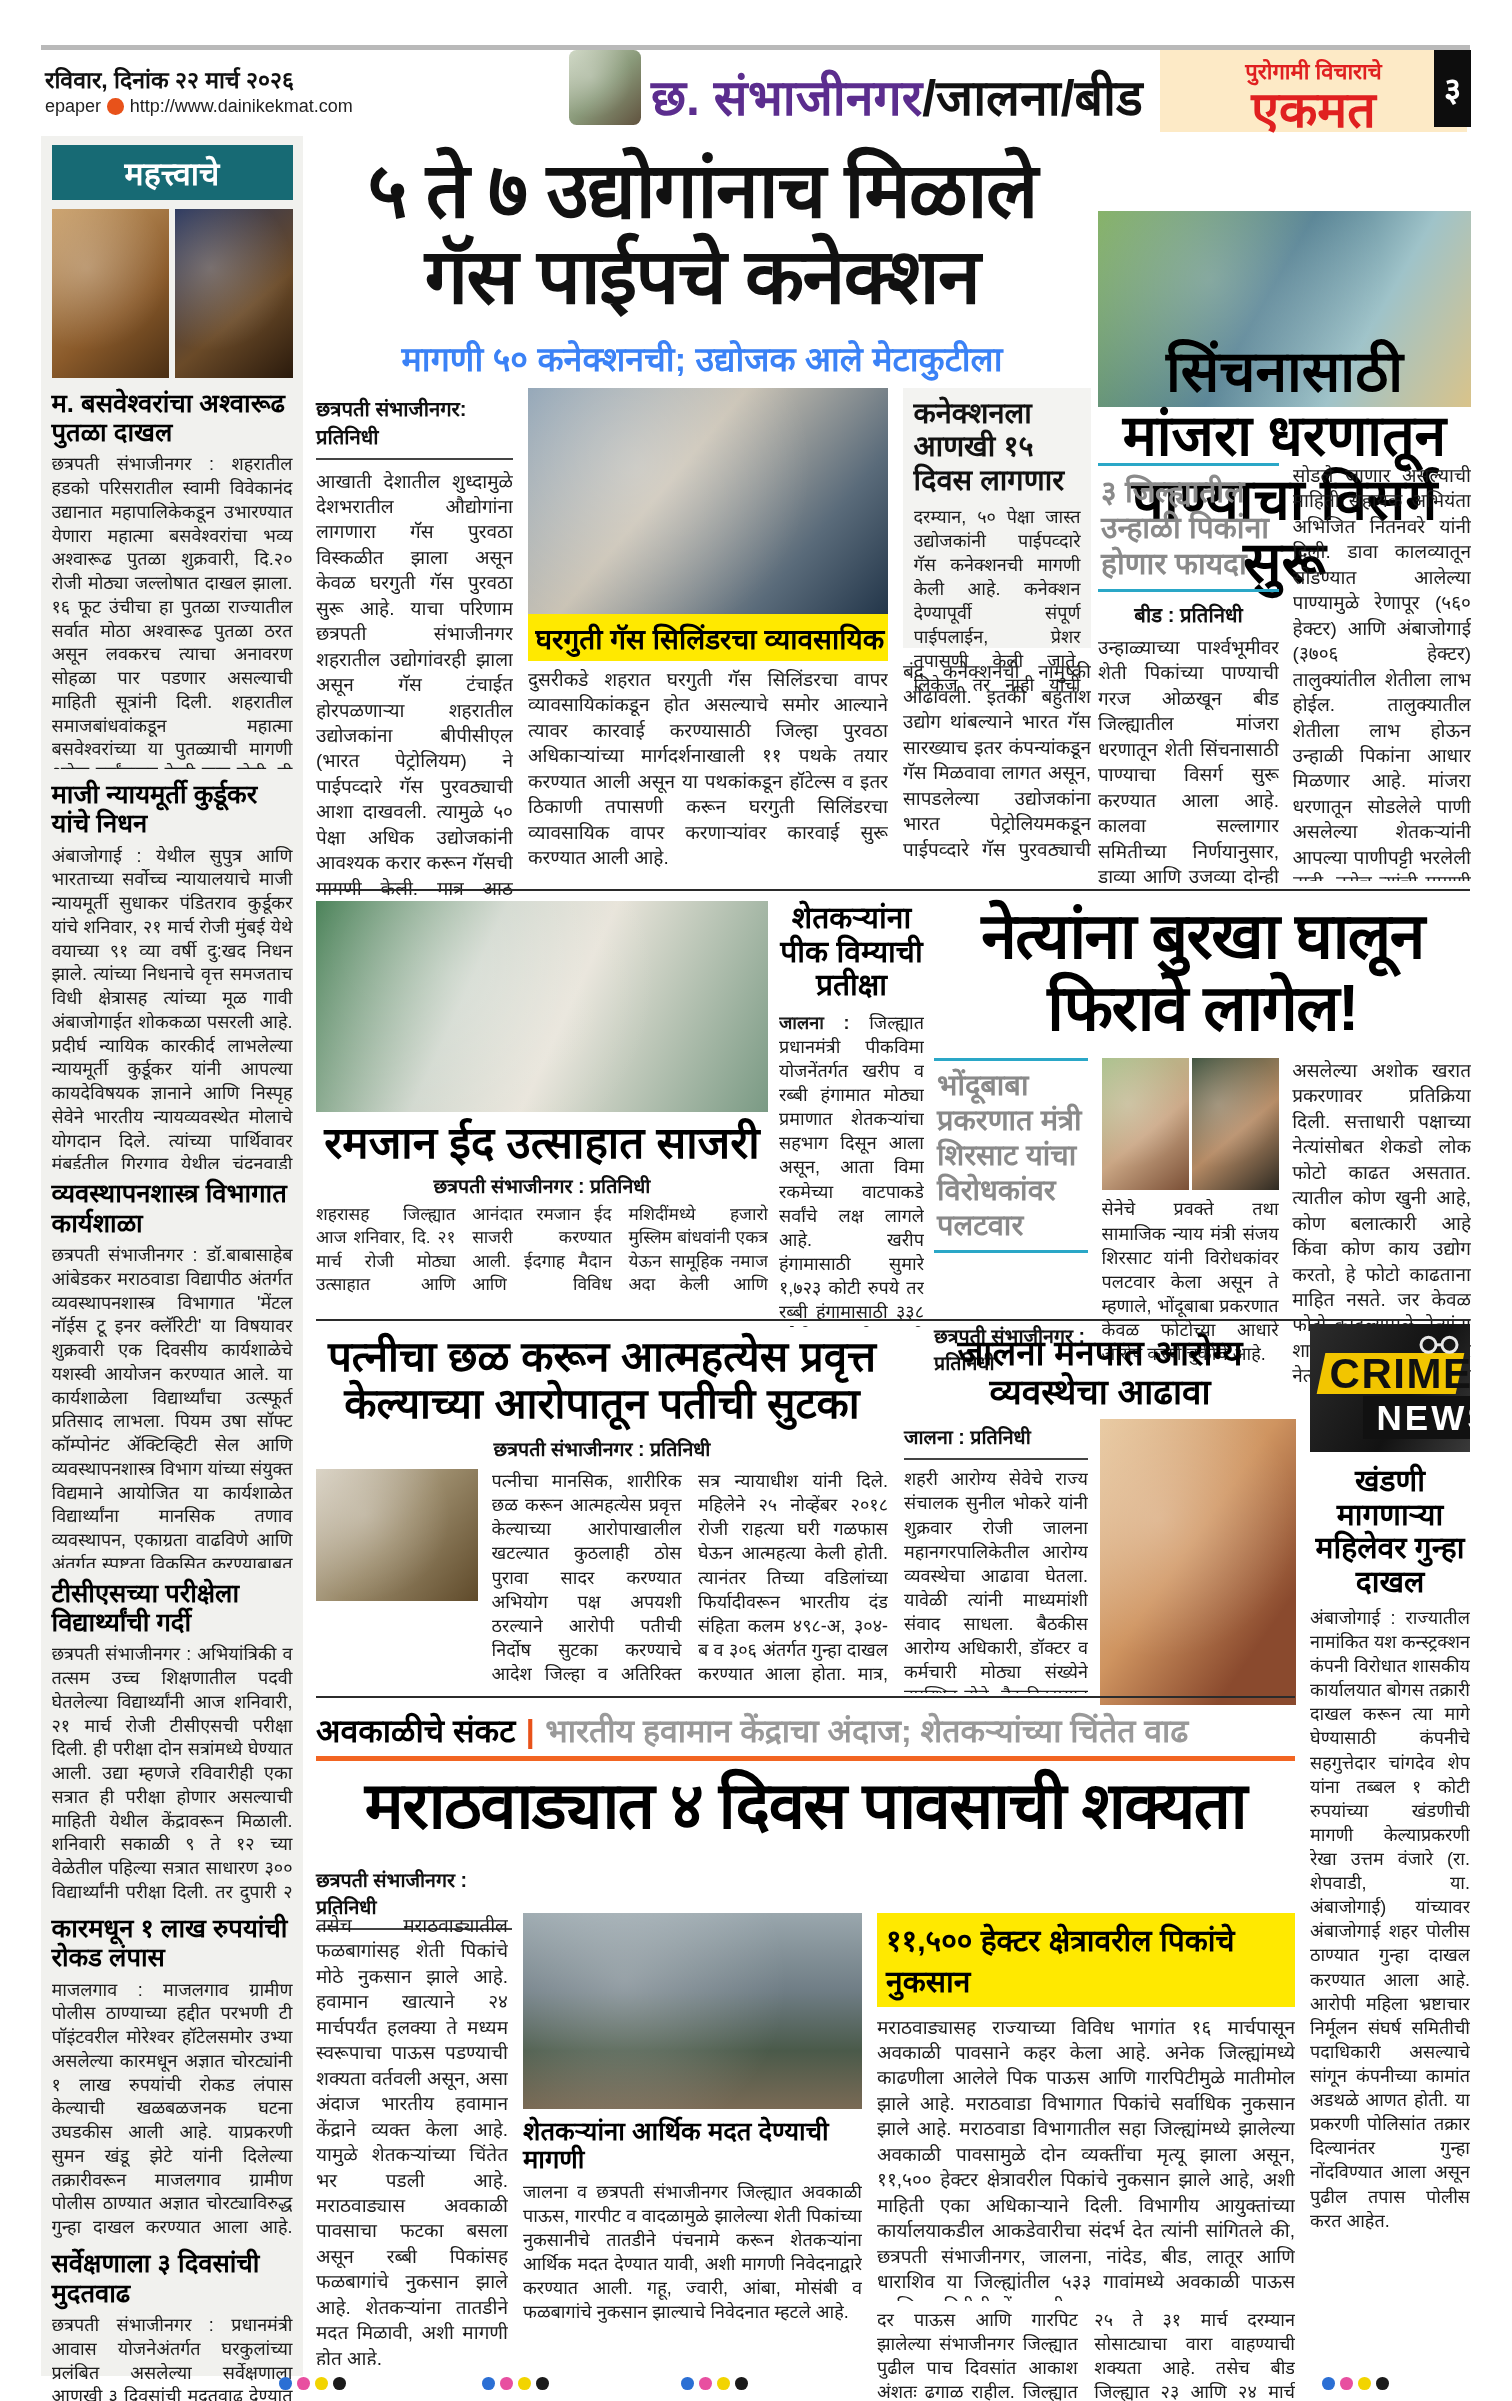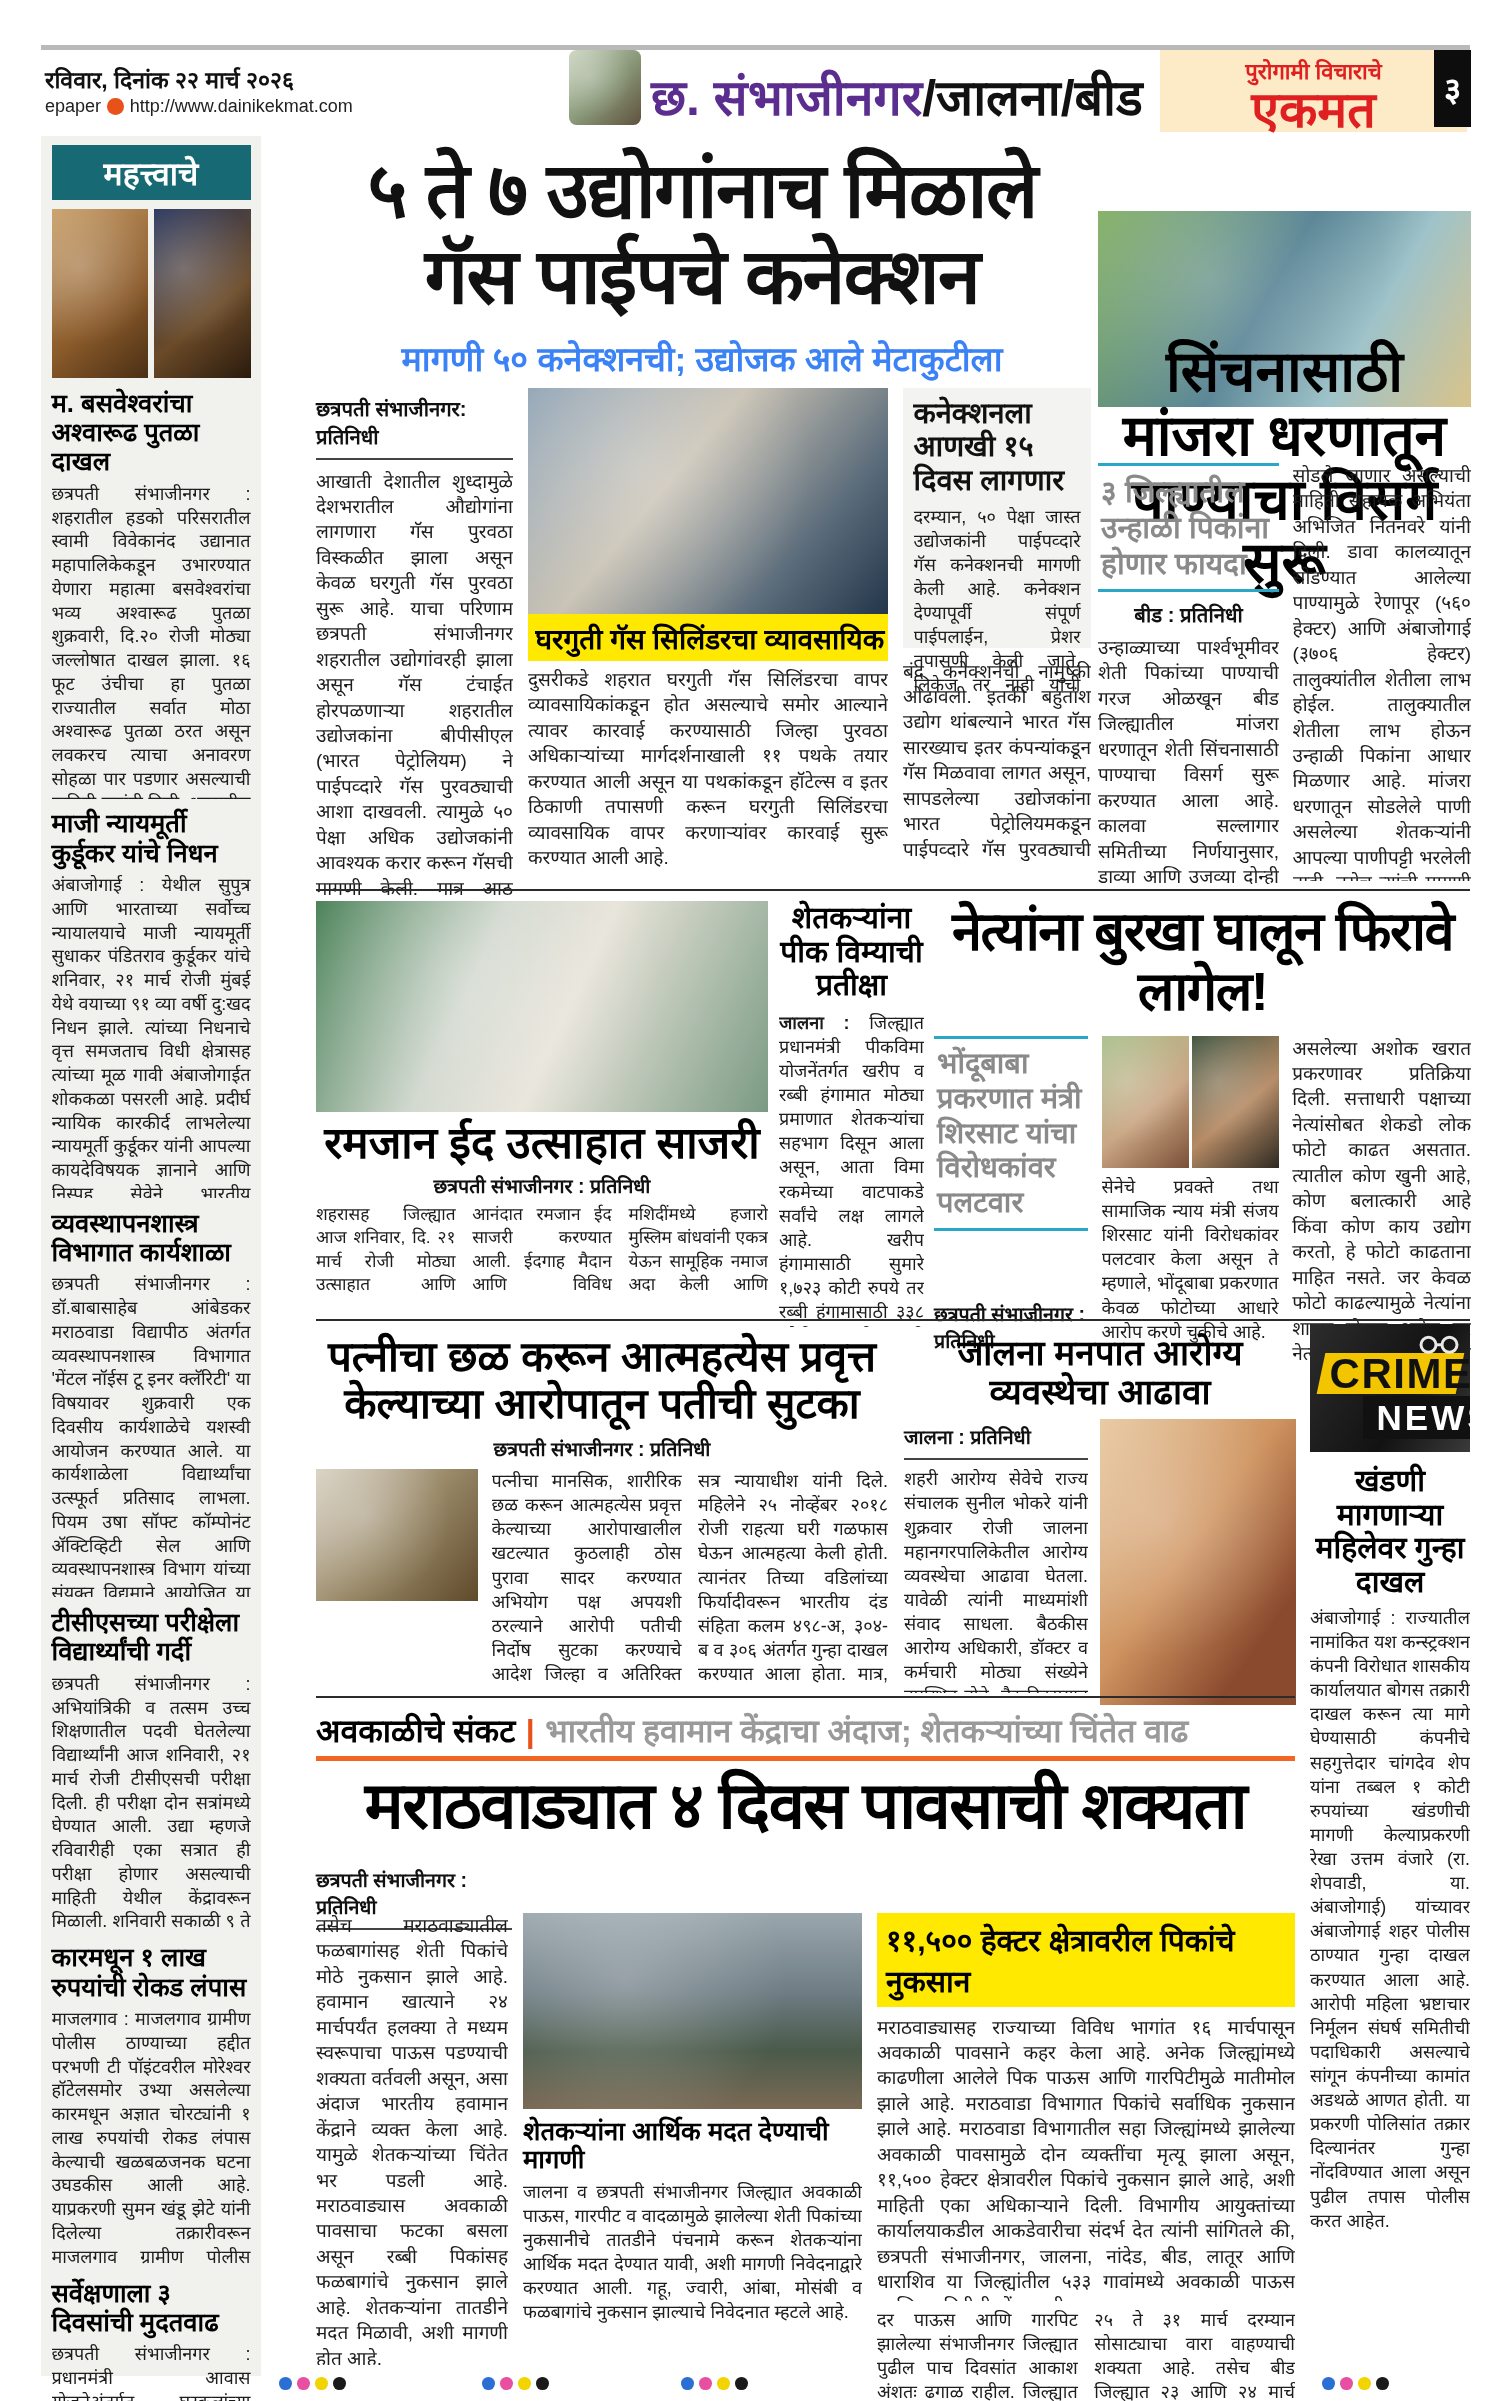--- a/index.html
+++ b/index.html
@@ -76,21 +76,21 @@
   <div class="abs photo" style="left:569px;top:50px;width:72px;height:75px;border-radius:7.5px;background:linear-gradient(135deg,#cdd6c2,#8a9a7a 50%,#60523e);"></div>
   <div class="abs region-title" style="left:651px;top:62px;">
     <span class="purple">छ. संभाजीनगर</span><span>/जालना/बीड</span>
   </div>
   <div class="abs masthead" style="left:1160px;top:50px;width:307px;height:77px;">
     <div class="tagline">पुरोगामी विचाराचे</div>
     <div class="brand">एकमत</div>
   </div>
   <div class="abs pagenum" style="left:1434px;top:50px;width:37px;height:77px;">३</div>
 
-  <div class="abs sidebar" style="left:41px;top:136px;width:220px;height:2240px;">
+  <div class="abs sidebar" style="left:41px;top:136px;width:262px;height:2240px;">
     <div class="sb-section">महत्त्वाचे</div>
     <div class="sb-photos">
       <div class="photo" style="background:linear-gradient(140deg,#caa06a,#8a5a2a 60%,#4a2f14);"></div>
       <div class="photo" style="background:linear-gradient(140deg,#27345c,#6a4a28 60%,#2a1a0c);"></div>
     </div>
     <div class="sb-title">म. बसवेश्वरांचा अश्वारूढ पुतळा दाखल</div>
     <div class="sb-body" style="height:316px;">छत्रपती संभाजीनगर : शहरातील हडको परिसरातील स्वामी विवेकानंद उद्यानात महापालिकेकडून उभारण्यात येणारा महात्मा बसवेश्वरांचा भव्य अश्वारूढ पुतळा शुक्रवारी, दि.२० रोजी मोठ्या जल्लोषात दाखल झाला. १६ फूट उंचीचा हा पुतळा राज्यातील सर्वात मोठा अश्वारूढ पुतळा ठरत असून लवकरच त्याचा अनावरण सोहळा पार पडणार असल्याची माहिती सूत्रांनी दिली. शहरातील समाजबांधवांकडून महात्मा बसवेश्वरांच्या या पुतळ्याची मागणी अनेक वर्षांपासून केली जात होती. ती आता पूर्णत्वास आली. यावेळी परिसरात उत्साहाचे वातावरण होते.</div>
     <div class="sb-title">माजी न्यायमूर्ती कुर्डूकर यांचे निधन</div>
     <div class="sb-body" style="height:324px;">अंबाजोगाई : येथील सुपुत्र आणि भारताच्या सर्वोच्च न्यायालयाचे माजी न्यायमूर्ती सुधाकर पंडितराव कुर्डूकर यांचे शनिवार, २१ मार्च रोजी मुंबई येथे वयाच्या ९१ व्या वर्षी दु:खद निधन झाले. त्यांच्या निधनाचे वृत्त समजताच विधी क्षेत्रासह त्यांच्या मूळ गावी अंबाजोगाईत शोककळा पसरली आहे. प्रदीर्घ न्यायिक कारकीर्द लाभलेल्या न्यायमूर्ती कुर्डूकर यांनी आपल्या कायदेविषयक ज्ञानाने आणि निस्पृह सेवेने भारतीय न्यायव्यवस्थेत मोलाचे योगदान दिले. त्यांच्या पार्थिवावर मुंबईतील गिरगाव येथील चंदनवाडी स्मशानभूमीत अंत्यसंस्कार करण्यात आले. न्यायमूर्ती सुधाकर कुर्डूकर यांचा जन्म आणि प्राथमिक वास्तव्य अंबाजोगाईतील देशपांडे गल्लीत झाले होते. त्यांनी आपल्या कारकिर्दीत अनेक महत्त्वपूर्ण पदे भूषवली. मार्च १९९६ ते जानेवारी २००० या काळात त्यांनी सर्वोच्च न्यायालयाचे न्यायाधीश म्हणून कार्य केले. त्यापूर्वी जानेवारी १९९४ ते मार्च १९९६ दरम्यान त्यांनी पंजाब आणि हरियाणा उच्च न्यायालयाचे मुख्य न्यायाधीश म्हणून जबाबदारी सांभाळली होती. तसेच १९७८ ते १९९४ या प्रदीर्घ काळात त्यांनी मुंबई उच्च न्यायालयात न्यायाधीश म्हणून न्यायदानाचे कार्य केले.</div>
     <div class="sb-title">व्यवस्थापनशास्त्र विभागात कार्यशाळा</div>
@@ -147,21 +147,21 @@
 
   <div class="abs" style="left:779px;top:901px;width:145px;height:413px;">
     <div class="sec-head" style="font-size:30px;text-align:center;">शेतकऱ्यांना पीक विम्याची प्रतीक्षा</div>
     <div class="jtext" style="height:316px;margin-top:9px;font-size:18px;">
       <b>जालना :</b>
       <span>जिल्ह्यात प्रधानमंत्री पीकविमा योजनेंतर्गत खरीप व रब्बी हंगामात मोठ्या प्रमाणात शेतकऱ्यांचा सहभाग दिसून आला असून, आता विमा रकमेच्या वाटपाकडे सर्वांचे लक्ष लागले आहे. खरीप हंगामासाठी सुमारे १,७२३ कोटी रुपये तर रब्बी हंगामासाठी ३३८ कोटी रुपयांची मागणी शासनाकडे नोंदविण्यात आली आहे. यावेळी शेतकऱ्यांना केंद्र सरकारच्या सुधारणांतील विमाधारक शेतकऱ्यांचे अर्ज दाखल झाले असून ५ लाख ५४ हजार १२८ अर्ज प्राप्त झाले आहेत.</span>
     </div>
   </div>
 
   <div class="abs" style="left:934px;top:901px;width:537px;height:413px;">
-    <div class="sec-head" style="font-size:54px;text-align:center;letter-spacing:-1.5px;">नेत्यांना बुरखा घालून फिरावे लागेल!</div>
+    <div class="sec-head" style="font-size:64px;text-align:center;letter-spacing:-1.5px;">नेत्यांना बुरखा घालून फिरावे लागेल!</div>
     <div style="display:flex;gap:13.6px;margin-top:13.6px;height:324px;">
       <div style="width:154px;flex:none;display:flex;flex-direction:column;justify-content:space-between;">
         <div class="subdeck" style="font-size:29px;">भोंदूबाबा प्रकरणात मंत्री शिरसाट यांचा विरोधकांवर पलटवार</div>
         <div style="font-weight:bold;font-size:19.6px;padding-bottom:6px;">छत्रपती संभाजीनगर : प्रतिनिधी</div>
       </div>
       <div style="width:177px;flex:none;">
         <div style="display:flex;gap:3px;height:132px;">
           <div class="photo" style="flex:1;background:linear-gradient(140deg,#a8c08a,#caa684 55%,#7a4f36);"></div>
           <div class="photo" style="flex:1;background:linear-gradient(140deg,#3a4f3a,#b58a64 55%,#2e2a22);"></div>
         </div>

